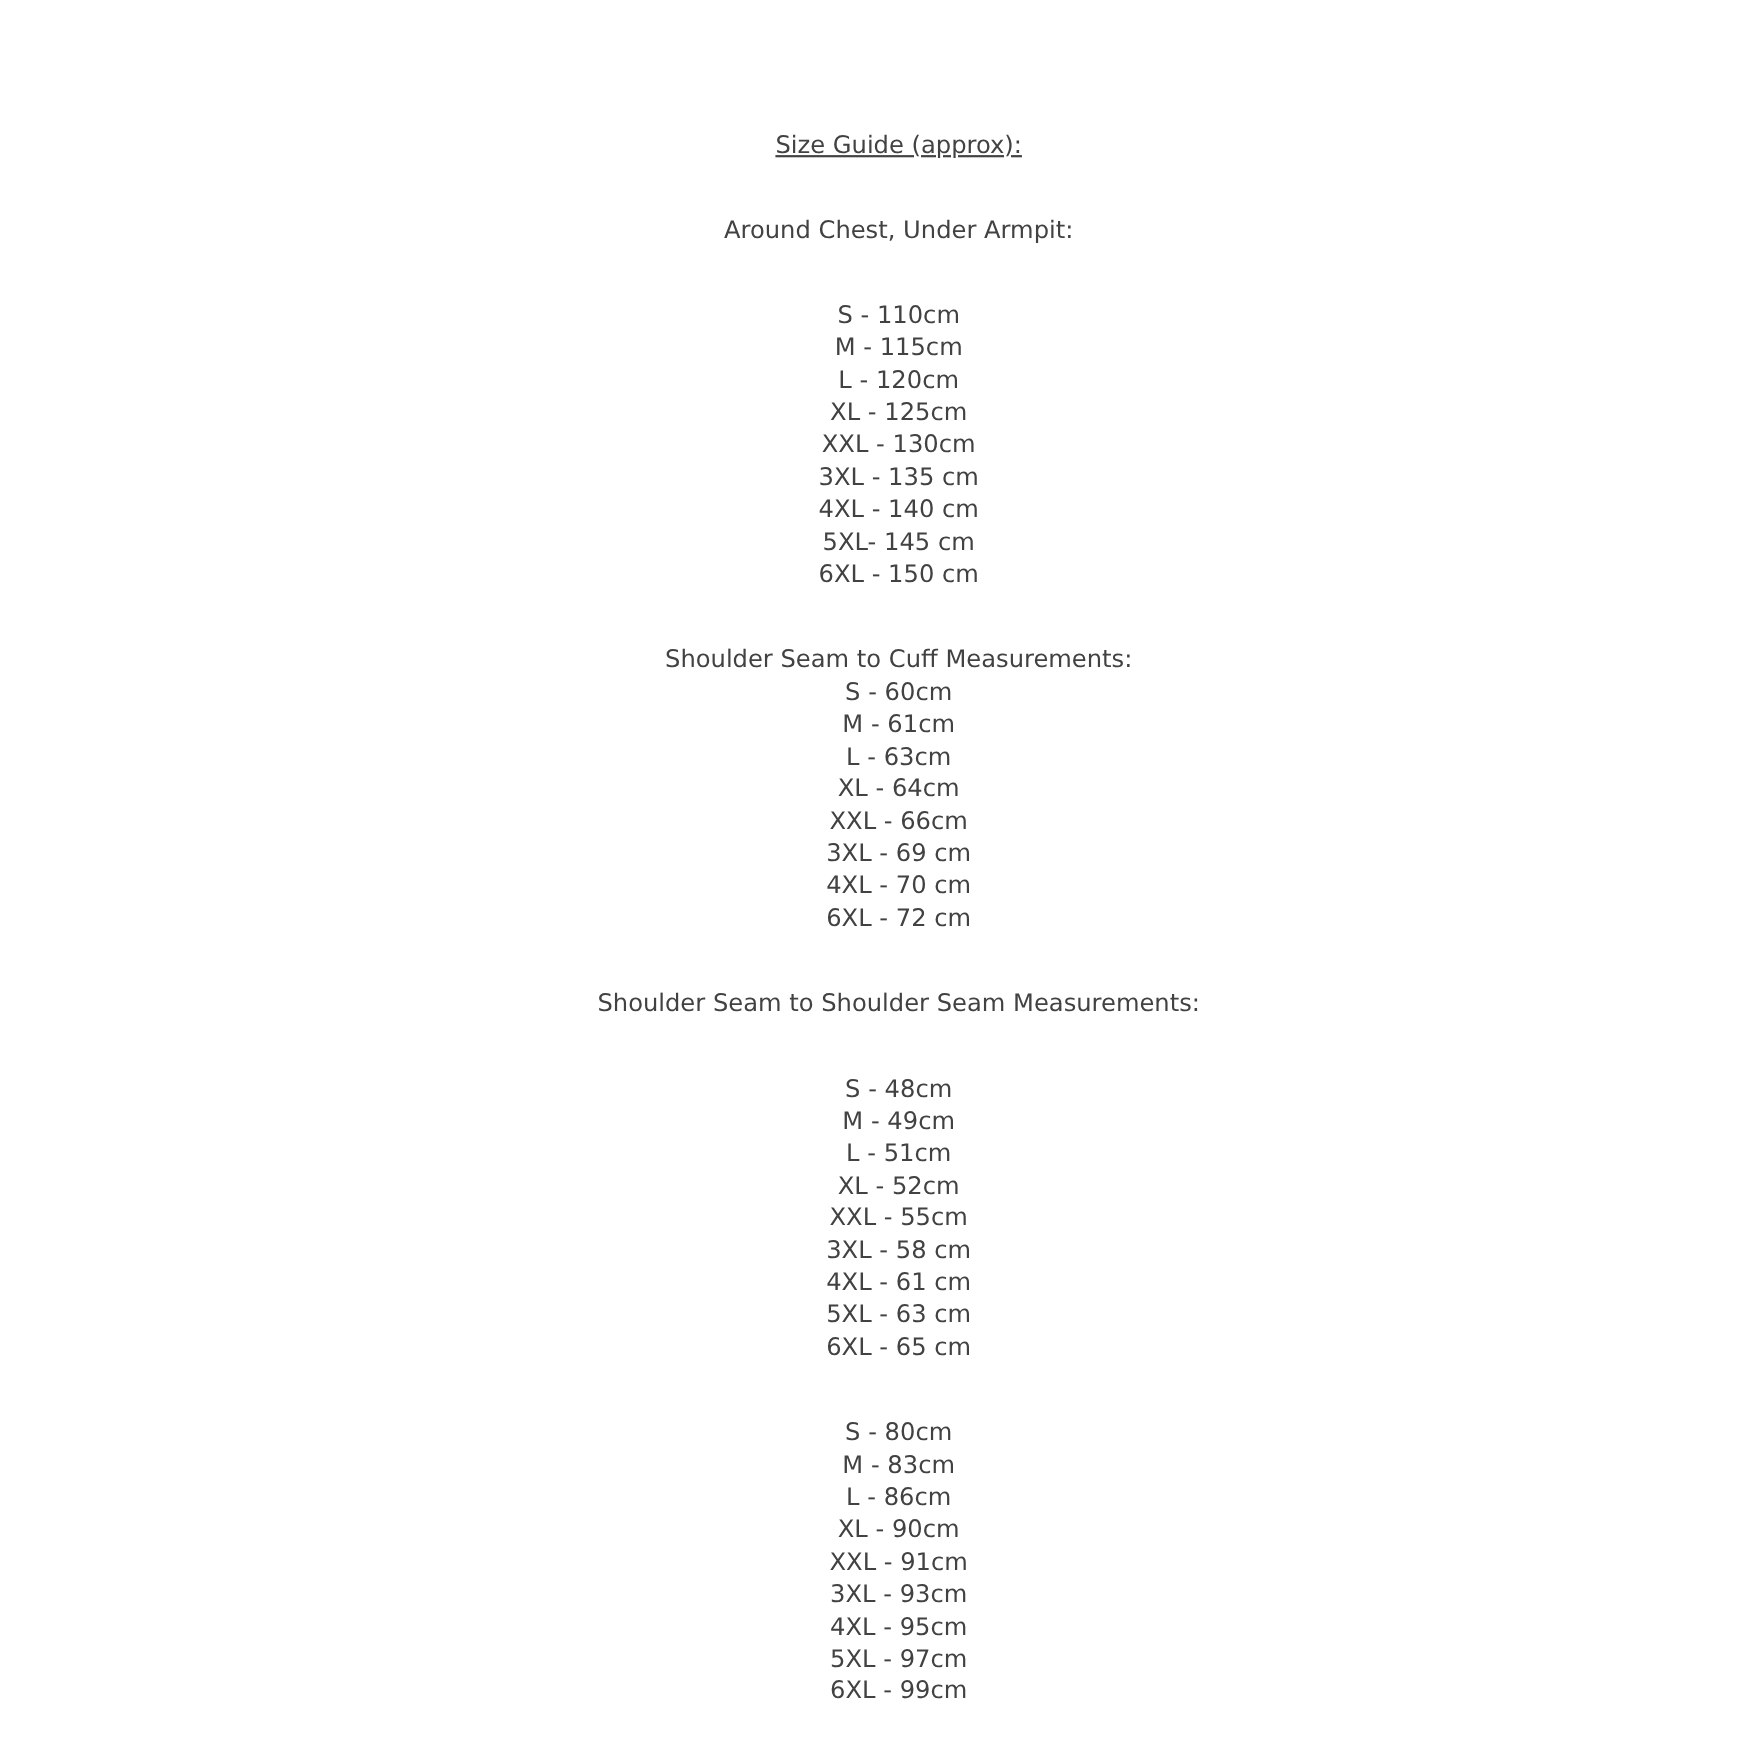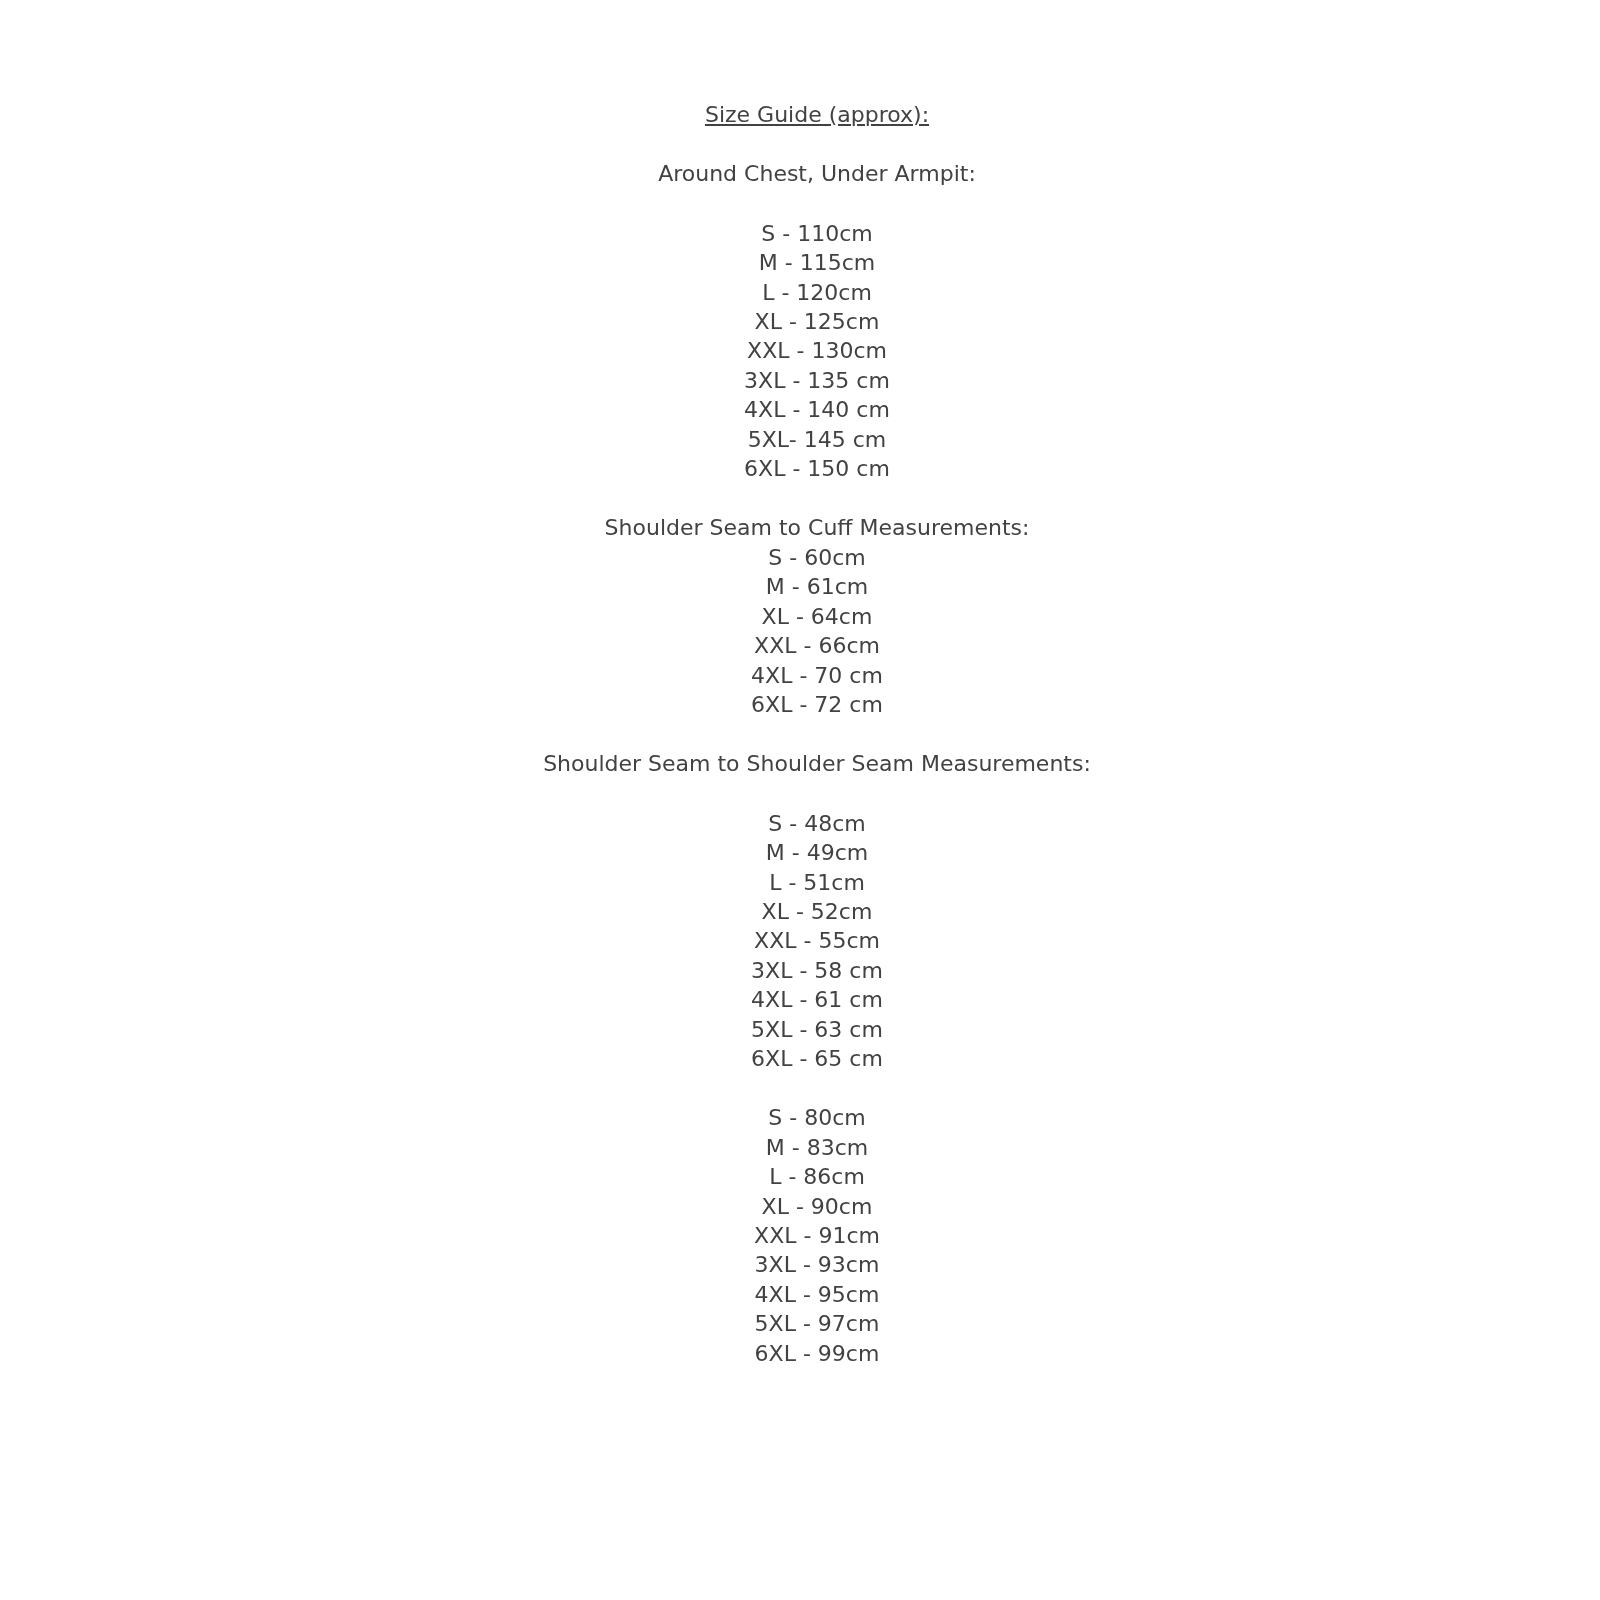--- a/index.html
+++ b/index.html
@@ -17,21 +17,21 @@
     box-sizing: border-box;
     width: 100%;
     padding-top: 70px;
     padding-left: 34px; 
     text-align: center;
     font-size: 22px;
     line-height: 29.4px;
     color: #424242;
   }
   .block {
-    margin: 30px 0;
+    margin: 48px 0;
   }
   .title {
     text-decoration: underline;
   }
   .size-row, .section-heading {
     white-space: pre;
   }
 </style>
 </head>
 <body style="background: rgb(255, 255, 255);">
@@ -51,22 +51,24 @@
       <div class="size-row">4XL - 140 cm</div>
       <div class="size-row">5XL- 145 cm</div>
       <div class="size-row">6XL - 150 cm</div>
     </div>
 
   <div class="block">
     <div class="section-heading">Shoulder Seam to Cuff Measurements:</div>
     <div class="size-list">
         <div class="size-row">S - 60cm</div>
         <div class="size-row">M - 61cm</div>
+        <div class="size-row">L - 63cm</div>
         <div class="size-row">XL - 64cm</div>
         <div class="size-row">XXL - 66cm</div>
+        <div class="size-row">3XL - 69 cm</div>
         <div class="size-row">4XL - 70 cm</div>
         <div class="size-row">6XL - 72 cm</div>
       </div>
   </div>
 
   <div class="block section-heading">Shoulder Seam to Shoulder Seam Measurements:</div>
   <div class="block size-list">
       <div class="size-row">S - 48cm</div>
       <div class="size-row">M - 49cm</div>
       <div class="size-row">L - 51cm</div>

